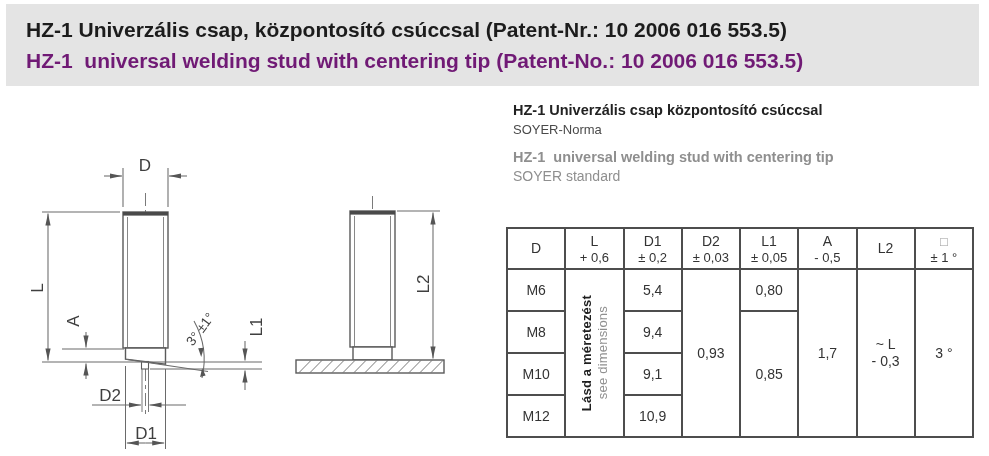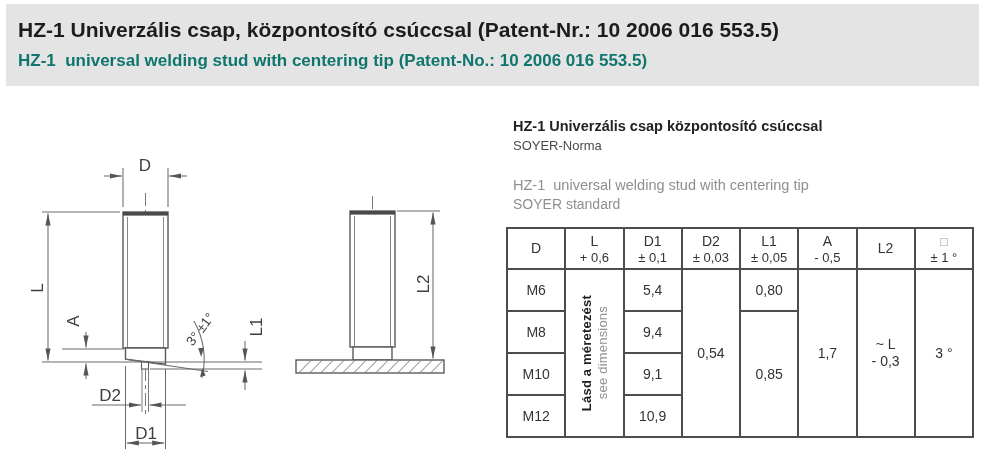--- a/index.html
+++ b/index.html
@@ -1,29 +1,29 @@
 <!DOCTYPE html>
 <html><head>
 <meta charset="utf-8">
 <style>
   html,body{margin:0;padding:0;background:#fff;}
   body{width:989px;height:456px;position:relative;overflow:hidden;
        font-family:"Liberation Sans",sans-serif;-webkit-font-smoothing:antialiased;}
 
   
   .title-band{position:absolute;left:6px;top:4px;width:973px;height:82px;
-              background:#e4e4e4;padding:10px 0 0 12px;box-sizing:border-box;}
+              background:#e4e4e4;padding:10px 0 0 20px;box-sizing:border-box;}
   .title-hu{font-size:21px;font-weight:bold;color:#1c1c1c;line-height:31px;white-space:pre;}
-  .title-en{font-size:17px;font-weight:bold;color:#0f766e;line-height:31px;white-space:pre;}
-
-  
-  .product{position:absolute;left:513px;top:117px;width:470px;}
+  .title-en{font-size:21px;font-weight:bold;color:#701a75;line-height:31px;white-space:pre;}
+
+  
+  .product{position:absolute;left:513px;top:101px;width:470px;}
   .p-name-hu{font-size:14.5px;font-weight:bold;color:#222;line-height:19px;white-space:pre;}
   .p-norm-hu{font-size:13px;color:#4a4a4a;line-height:19px;}
-  .p-name-en{font-size:14.5px;font-weight:normal;color:#8f8f8f;line-height:19px;margin-top:21px;white-space:pre;}
+  .p-name-en{font-size:14.5px;font-weight:bold;color:#8f8f8f;line-height:19px;margin-top:9px;white-space:pre;}
   .p-norm-en{font-size:14px;color:#8f8f8f;line-height:19px;}
 
   
   .dim-table{position:absolute;left:506px;top:227px;border-collapse:collapse;
              table-layout:fixed;width:468px;}
   .dim-table td{border:2px solid #4d4d4d;text-align:center;vertical-align:middle;
                 color:#333;font-size:14px;padding:0;}
   .dim-table td.hdr{height:39px;}
   .dim-table td.row{height:40px;}
   .hdr .tol{font-size:13px;line-height:15px;}
@@ -163,21 +163,21 @@
   <tr>
     <td class="hdr">
       <div class="nm">D</div>
     </td>
     <td class="hdr">
       <div class="nm">L</div>
       <div class="tol">+ 0,6</div>
     </td>
     <td class="hdr">
       <div class="nm">D1</div>
-      <div class="tol">± 0,1</div>
+      <div class="tol">± 0,2</div>
     </td>
     <td class="hdr">
       <div class="nm">D2</div>
       <div class="tol">± 0,03</div>
     </td>
     <td class="hdr">
       <div class="nm">L1</div>
       <div class="tol">± 0,05</div>
     </td>
     <td class="hdr">
@@ -195,21 +195,21 @@
 
   <tr>
     <td class="row">M6</td>
     <td rowspan="4">
       <div class="vert-wrap">
         <span class="vert hu">Lásd a méretezést</span>
         <span class="vert en">see dimensions</span>
       </div>
     </td>
     <td class="row">5,4</td>
-    <td rowspan="4">0,54</td>
+    <td rowspan="4">0,93</td>
     <td class="row">0,80</td>
     <td rowspan="4">1,7</td>
     <td rowspan="4" class="l2cell">
       <div>~ L</div>
       <div>- 0,3</div>
     </td>
     <td rowspan="4">3 °</td>
   </tr>
 
   <tr>

